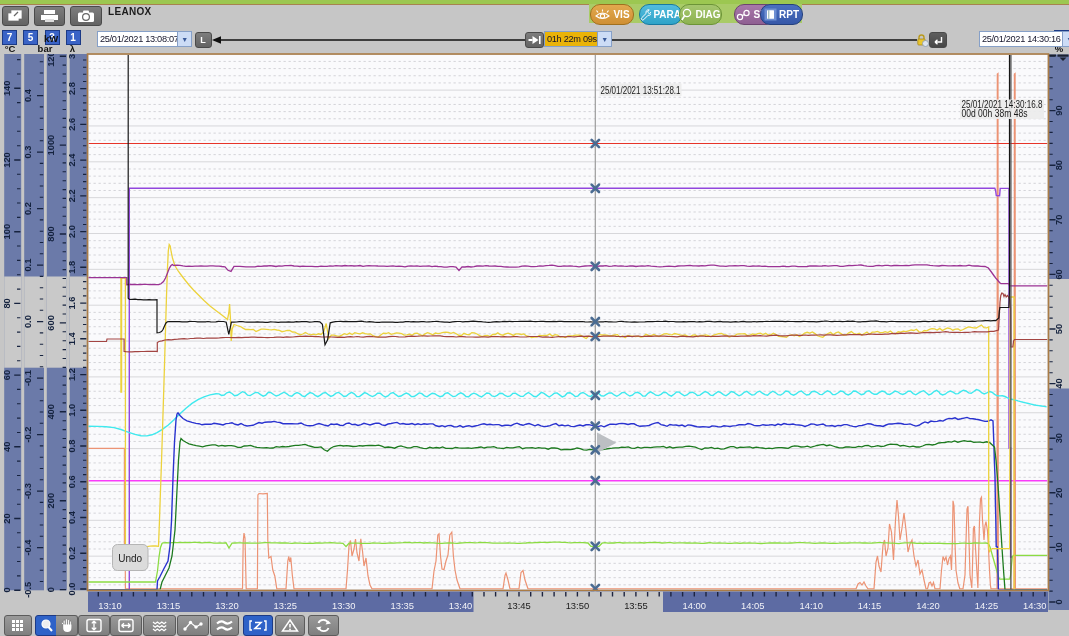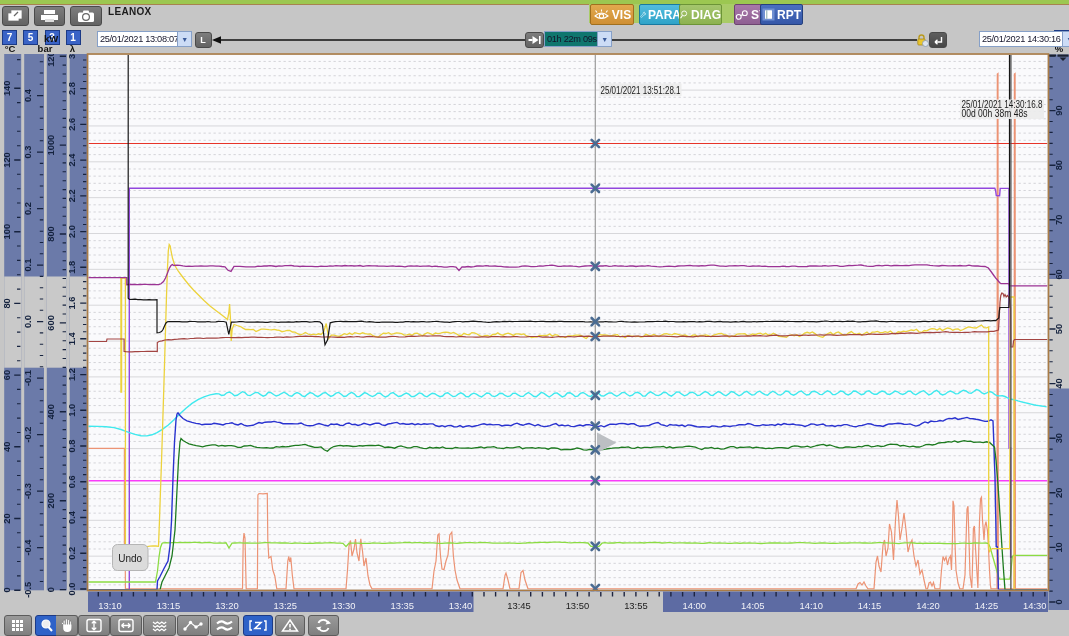--- a/index.html
+++ b/index.html
@@ -6,21 +6,21 @@
 #app{position:relative;width:1069px;height:636px;background:#c6c6c6}
 .abs{position:absolute}
 .gbtn{position:absolute;background:linear-gradient(#7d7d7d,#636363);border:1px solid #4a4a4a;border-radius:3px}
 .numbtn{position:absolute;width:13px;height:13px;background:#3a63c6;border:1px solid #1c3a86;color:#fff;
  font-weight:bold;font-size:10px;text-align:center;line-height:13px}
 .unit{position:absolute;font-size:9.5px;font-weight:bold;color:#111;text-align:center}
 .datef{position:absolute;height:14px;background:#fff;border:1px solid #86a0c8;font-size:9.2px;color:#14142a;
  display:flex;align-items:center;padding-left:2px;white-space:nowrap;letter-spacing:-0.3px}
 .drop{position:absolute;right:0;top:0;width:13px;height:100%;background:#ccdcf6;border-left:1px solid #86a0c8;
  color:#3a5a9a;font-size:7px;font-weight:bold;display:flex;align-items:center;justify-content:center}
-.topbtn{position:absolute;top:4px;height:19px;border-radius:2px;color:#fff;font-weight:bold;font-size:12px;
+.topbtn{position:absolute;top:4px;height:19px;border-radius:10px;color:#fff;font-weight:bold;font-size:10px;
  display:flex;align-items:center;justify-content:center;gap:2px}
 .tbtn{position:absolute;top:615px;height:19px;background:linear-gradient(#9a9a9a,#7f7f7f);
  border:1px solid #5c5c5c;border-radius:3px}
 </style></head>
 <body>
 <div id="app">
 
 <div class="abs" style="left:0;top:0;width:1069px;height:3.5px;background:#9cc751"></div>
 <div class="abs" style="left:0;top:3.5px;width:1069px;height:1px;background:#a8824f"></div>
 
@@ -101,21 +101,21 @@
  <line x1="611" y1="40" x2="917" y2="40" stroke="#111" stroke-width="1.6"></line>
 </svg>
 
 <div class="gbtn" style="left:524.5px;top:31.5px;width:17px;height:14px">
  <svg width="17" height="14">
         <rect x="2.5" y="6" width="4" height="2" fill="#fff"></rect>
         <polygon points="6.5,3 12.5,7 6.5,11" fill="#fff"></polygon>
         <line x1="13.8" y1="3" x2="13.8" y2="11" stroke="#fff" stroke-width="1.6"></line>
       </svg></div>
 
-<div class="datef" style="left:544px;top:31px;width:64px;background:#0f766e;border-color:#86a0c8">01h 22m 09s<div class="drop">▼</div></div>
+<div class="datef" style="left:544px;top:31px;width:64px;background:#eab308;border-color:#86a0c8">01h 22m 09s<div class="drop">▼</div></div>
 
 <svg class="abs" style="left:915px;top:33px" width="14" height="14" viewBox="0 0 14 14">
  <path d="M4 6 V4.5 A2.5 2.5 0 0 1 9 4.5 V6" fill="none" stroke="#b99a1e" stroke-width="1.4"></path>
  <rect x="2.8" y="6" width="7.4" height="6" rx="1" fill="#e9c62e" stroke="#a8891a" stroke-width="0.8"></rect>
  <circle cx="10.5" cy="10.5" r="3" fill="#dde4ee" stroke="#8899aa" stroke-width="0.8"></circle>
     </svg>
 <div class="gbtn" style="left:929px;top:31.5px;width:16px;height:14px;background:linear-gradient(#5e5e5e,#474747)">
  <svg width="16" height="14">
         <path d="M11.5 4 V9 H5 M5 9 L7.5 6.8 M5 9 L7.5 11.2" stroke="#fff" stroke-width="1.4" fill="none"></path>
       </svg></div>

